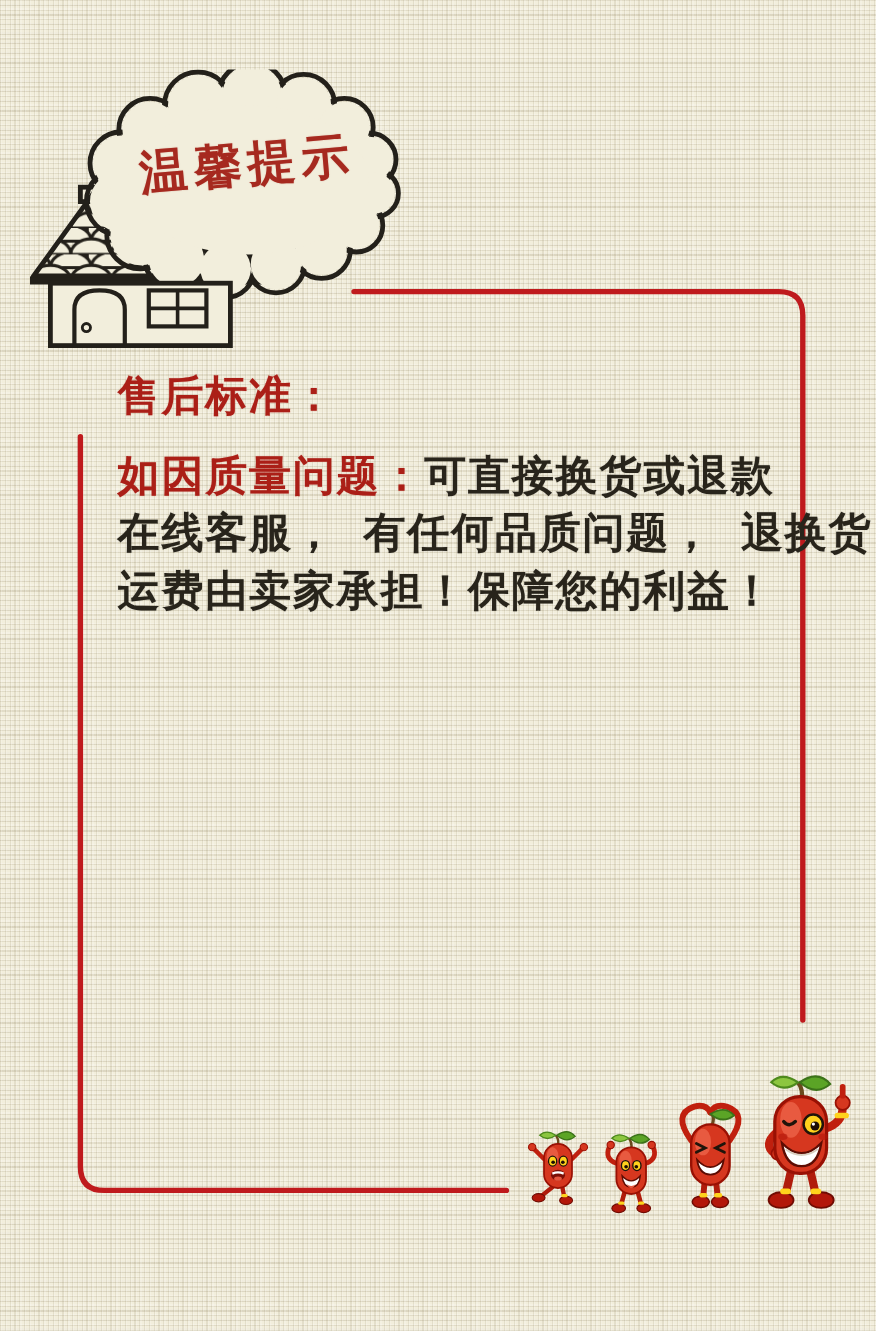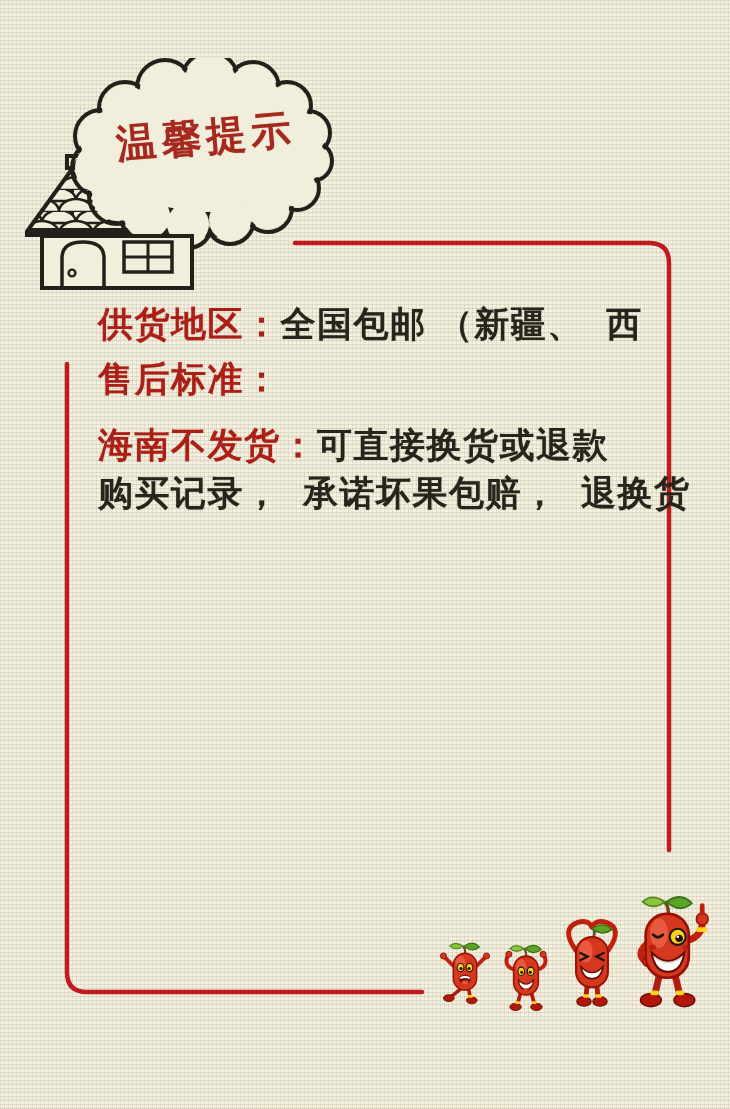--- a/index.html
+++ b/index.html
@@ -108,24 +108,24 @@
         <rect x="99" y="184" width="48" height="30" fill="none" stroke="#23201a" stroke-width="3.5"></rect>
         <line x1="123" y1="184" x2="123" y2="214" stroke="#23201a" stroke-width="3"></line>
         <line x1="99" y1="199" x2="147" y2="199" stroke="#23201a" stroke-width="3"></line>
       </g>
     </g>
   </svg>
 
   <div class="abs title">温馨提示</div>
 
   <div class="abs text-block">
-    <div class="line"><span class="em">供货地区：</span><span>全国包邮 （新疆、  西</span></div>
     <div class="line mt1"><span class="em">售后标准：</span></div>
-    <div class="line mt2"><span class="em">海南不发货：</span><span>可直接换货或退款</span></div>
-    <div class="line"><span>购买记录，  承诺坏果包赔，  退换货</span></div>
+    <div class="line mt2"><span class="em">如因质量问题：</span><span>可直接换货或退款</span></div>
+    <div class="line"><span>在线客服，  有任何品质问题，  退换货</span></div>
+    <div class="line"><span>运费由卖家承担！保障您的利益！</span></div>
   </div>
 
   <svg class="abs" style="left:438px;top:938px;" width="54" height="70" viewBox="0 0 60 78">
     <path d="M17,31 L7,21" stroke="#c0200e" stroke-width="4.2" stroke-linecap="round"></path>
       <circle cx="6" cy="20" r="3.4" fill="#d6371f" stroke="#991104"></circle>
     <path d="M43,31 L53,21" stroke="#c0200e" stroke-width="4.2" stroke-linecap="round"></path>
       <circle cx="54" cy="20" r="3.4" fill="#d6371f" stroke="#991104"></circle>
     <path d="M25,57 L15,65" stroke="#b01c0c" stroke-width="4" stroke-linecap="round"></path>
     <path d="M34,57 L36,67" stroke="#b01c0c" stroke-width="4" stroke-linecap="round"></path>
     <ellipse cx="12" cy="67" rx="6" ry="3.8" fill="#b3170a" stroke="#700c03"></ellipse>

